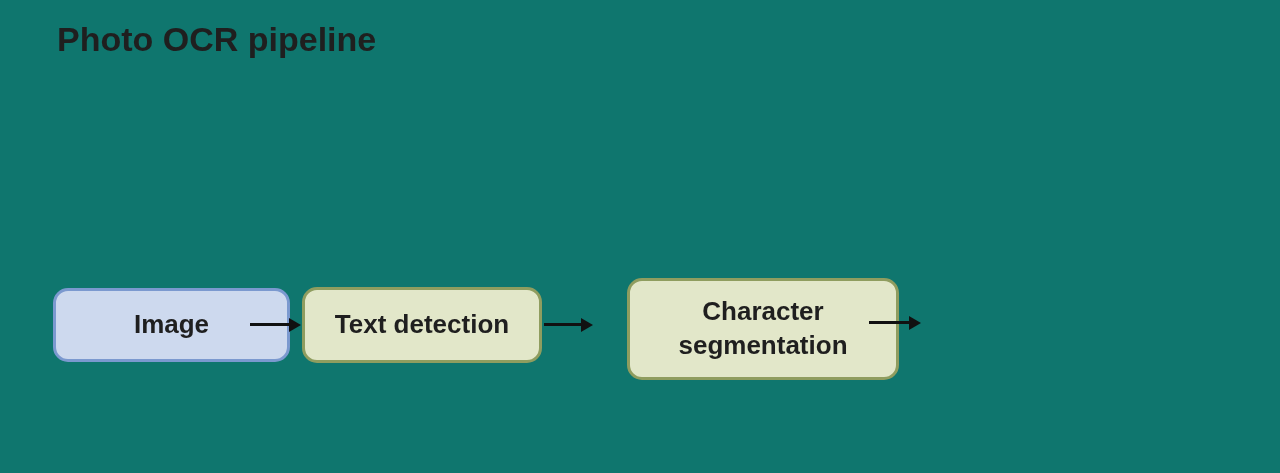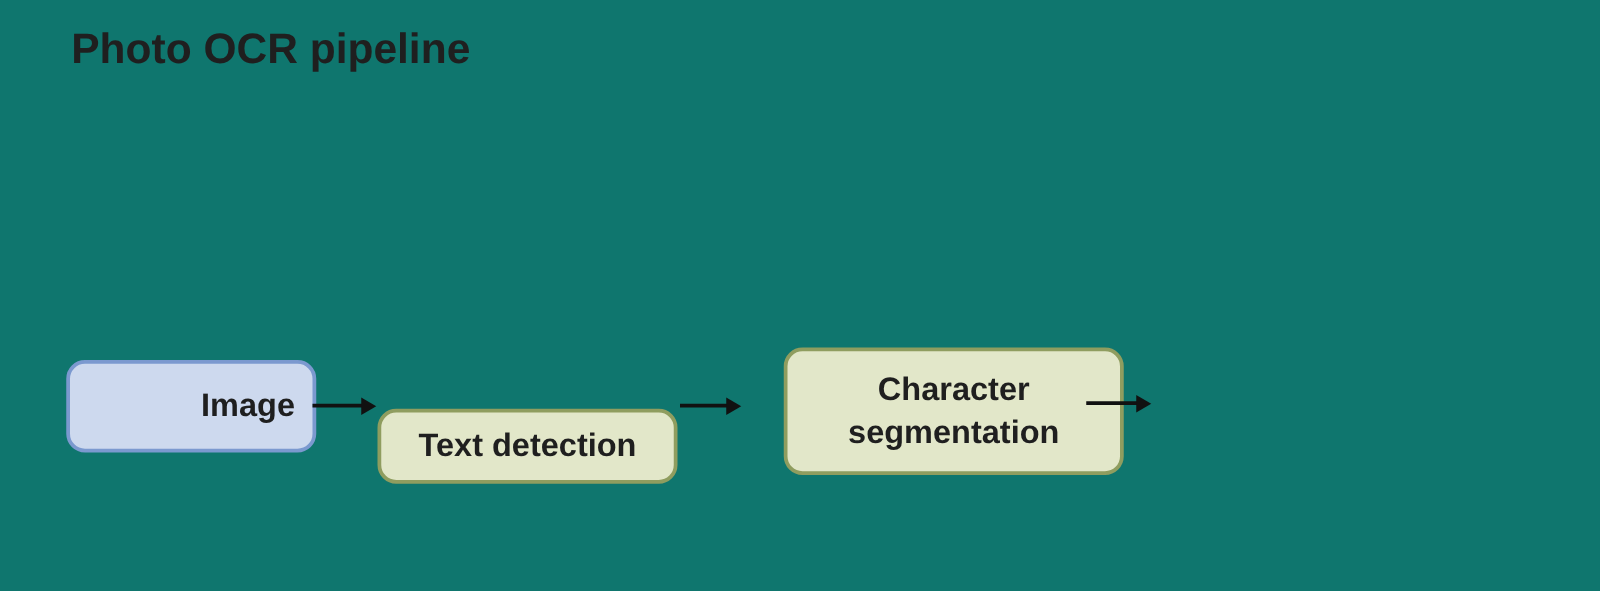--- a/index.html
+++ b/index.html
@@ -39,22 +39,22 @@
     padding: 4px 14px;
   }
   .box.blue {
     background: #cdd9ee;
     border: 3px solid #7b99cf;
   }
   .box.green {
     background: #e2e7c9;
     border: 3px solid #8f9d5f;
   }
-  .box-image       { left: 53px;  top: 288px; width: 200px; height: 74px; justify-content: flex-end; }
-  .box-detection   { left: 302px; top: 287px; width: 240px; height: 60px; margin-top: 40px; }
+  .box-image       { left: 53px;  top: 288px; width: 237px; height: 74px; }
+  .box-detection   { left: 302px; top: 287px; width: 240px; height: 76px; }
   .box-segmentation{ left: 595px; top: 278px; width: 272px; height: 102px; margin-left: 32px; }
   .box-recognition { left: 922px; top: 276px; width: 270px; height: 96px; }
 
   .arrow {
     position: absolute;
     height: 3px;
     background: #111111;
   }
   .arrow::after {
     content: "";

